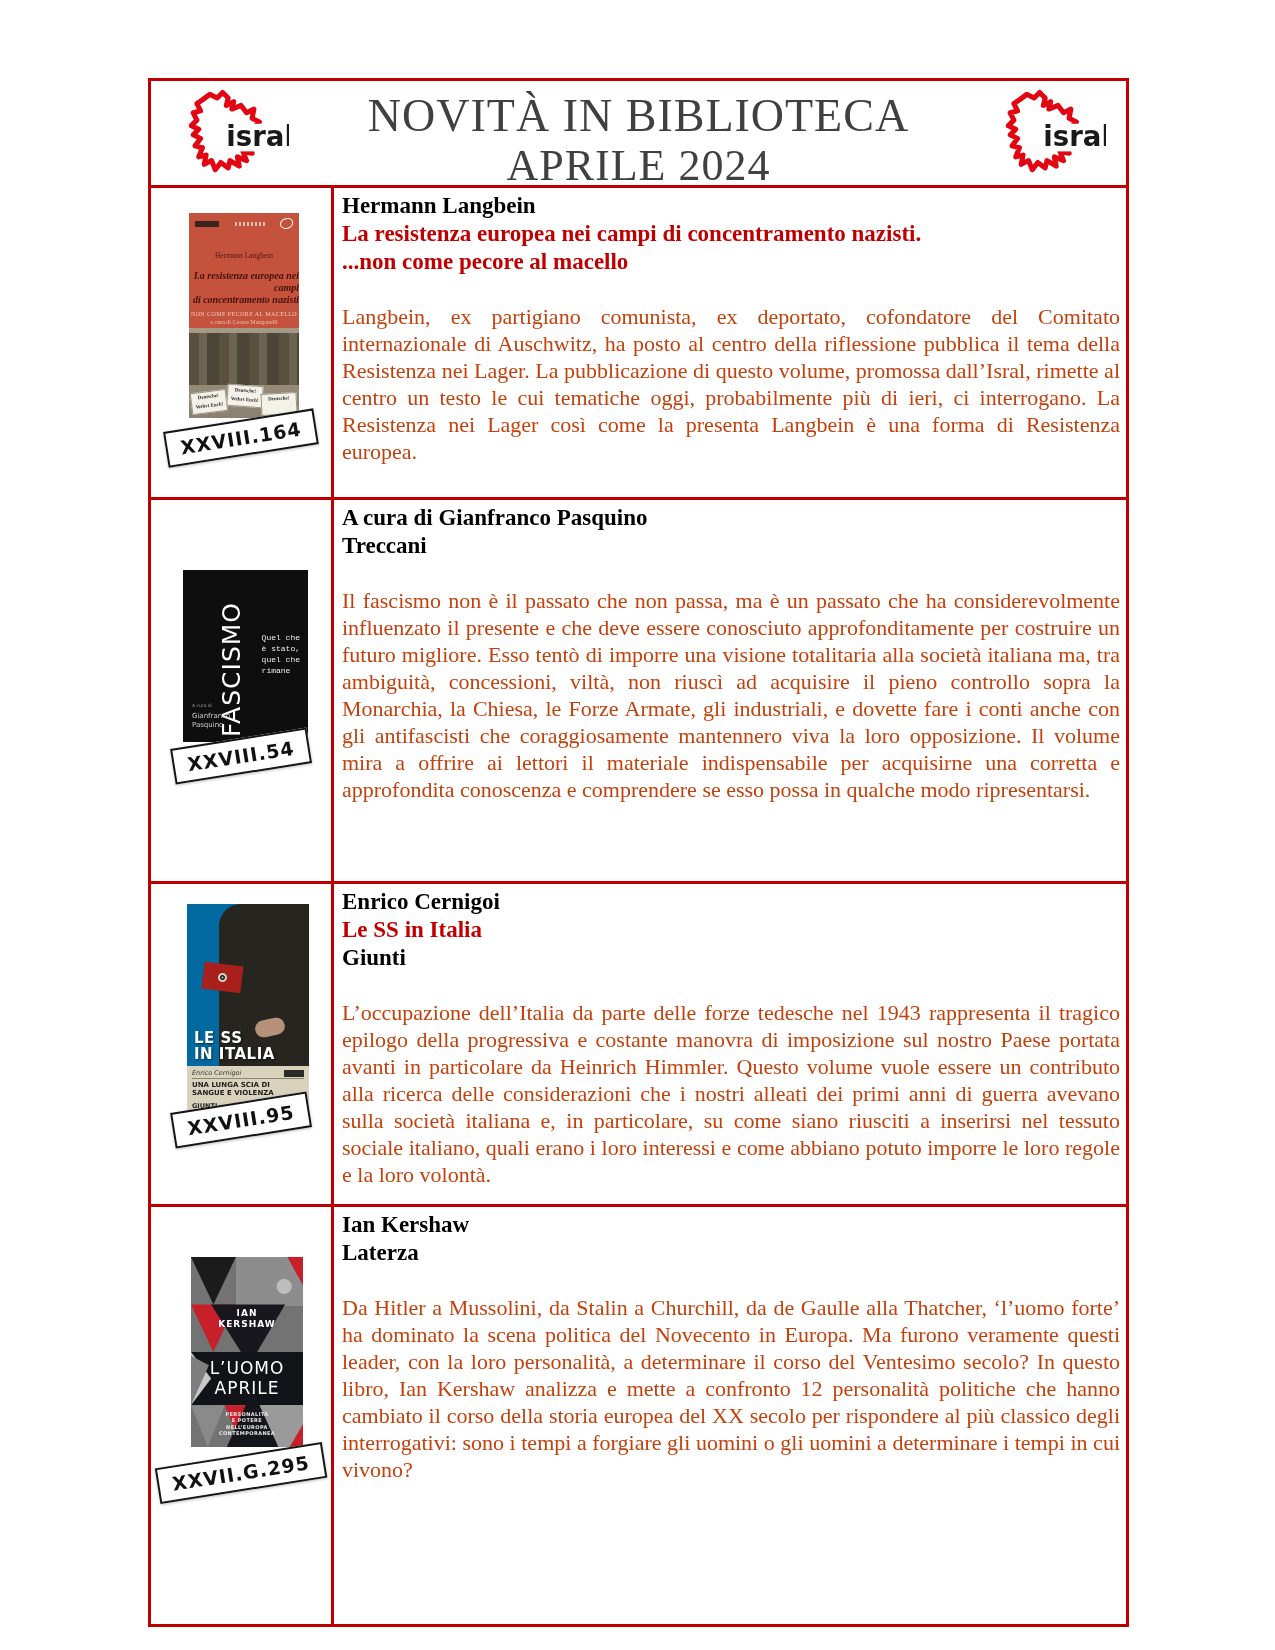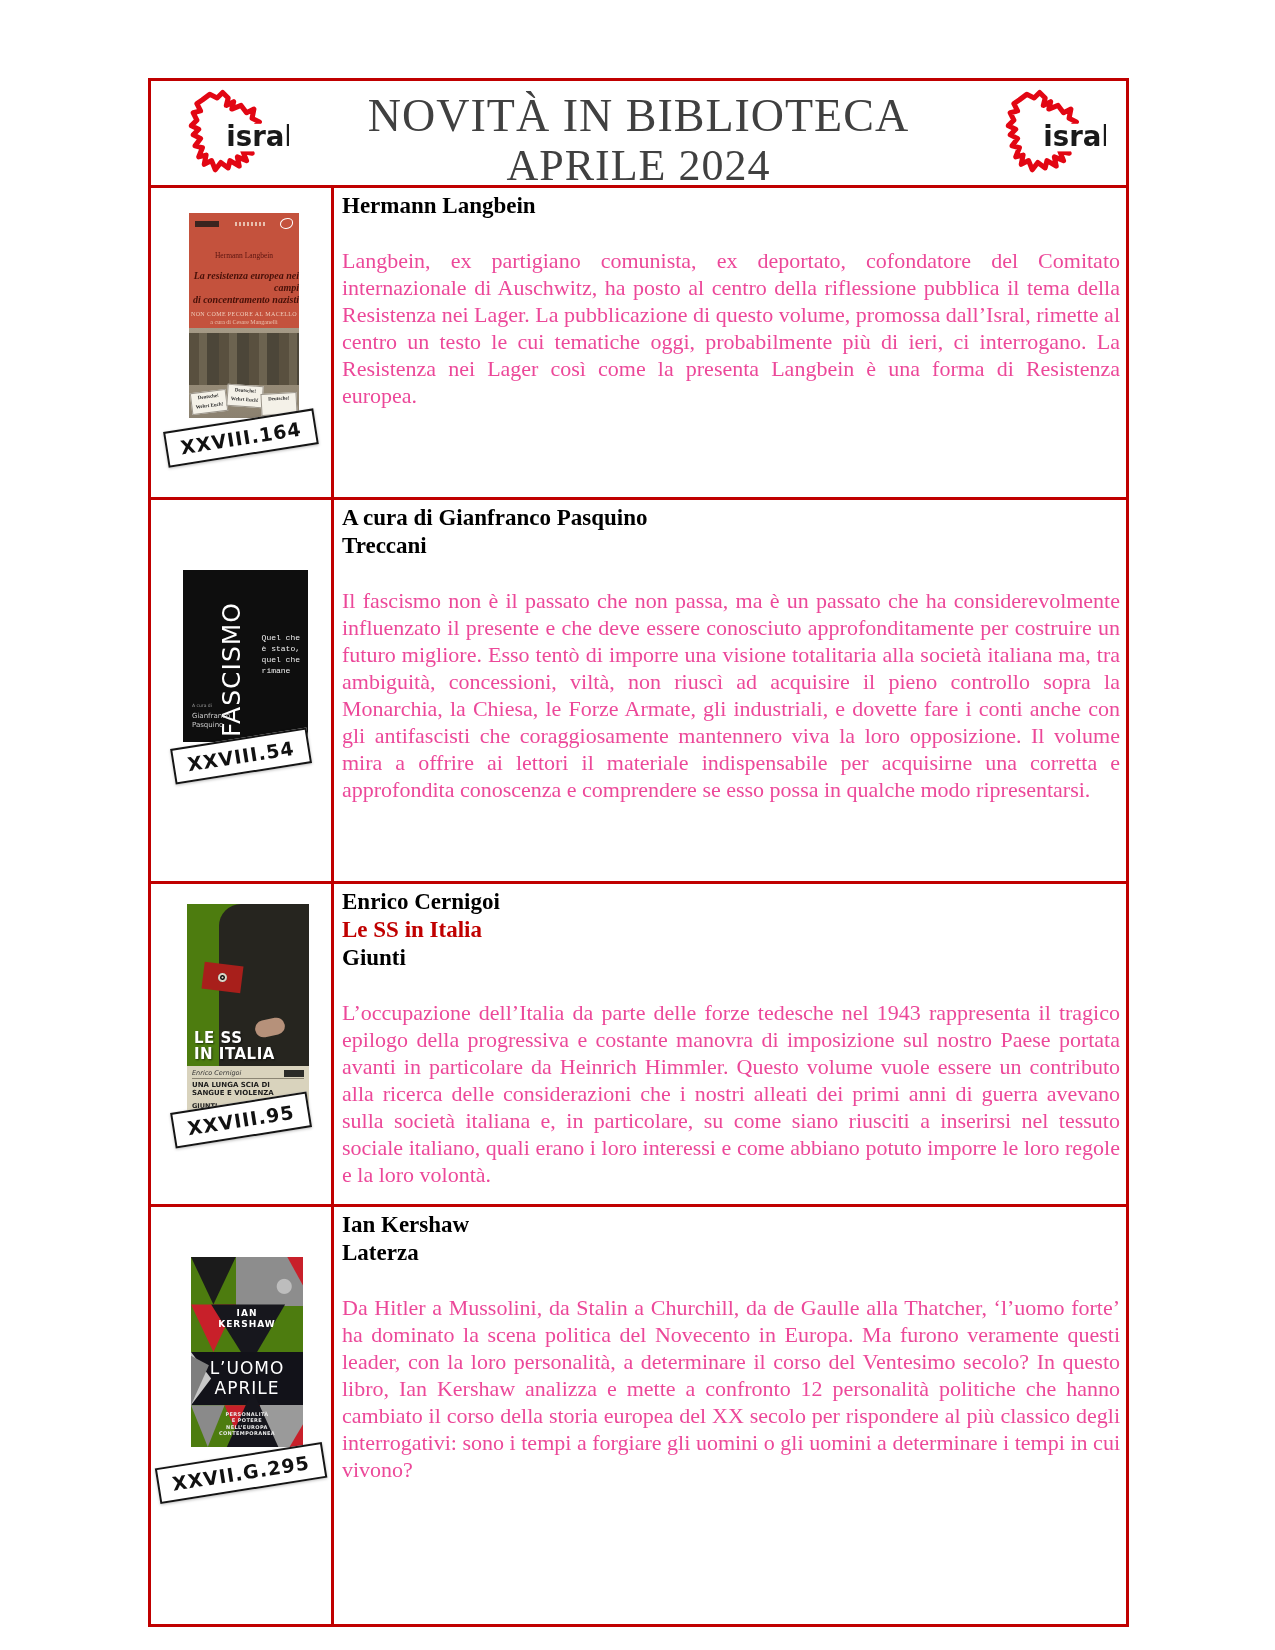--- a/index.html
+++ b/index.html
@@ -17,21 +17,21 @@
   .logo.left{left:20px;}
   .logo.right{right:20px;}
   .logo text{font-family:"DejaVu Sans",sans-serif;font-size:30px;font-weight:600;fill:#1a1a1a;}
   
   .book-row{display:flex;border-bottom:3px solid #c00000;box-sizing:border-box;flex-shrink:0;}
   .book-row:last-child{border-bottom:none;flex:1;}
   .cell-covers{width:183px;flex-shrink:0;border-right:3px solid #c00000;position:relative;box-sizing:border-box;}
   .cell-text{flex:1;padding:4px 6px 0 8px;box-sizing:border-box;overflow:hidden;}
   .author,.publisher{font-size:23px;font-weight:bold;line-height:28px;color:#000;}
   .b-title{font-size:23px;font-weight:bold;line-height:28px;color:#c00000;white-space:pre-line;}
-  .desc{font-size:22px;line-height:27px;color:#ec4899;text-align:justify;margin-top:27px;}
+  .desc{font-size:22px;line-height:27px;color:#c2410c;text-align:justify;margin-top:27px;}
   .call-label{position:absolute;left:50%;background:#fff;border:2px solid #151515;color:#111;
               font-family:"DejaVu Sans",sans-serif;font-weight:bold;font-size:19px;letter-spacing:1px;
               padding:5px 13px;white-space:nowrap;transform:translateX(-50%) rotate(-9deg);
               box-shadow:0 1px 3px rgba(0,0,0,.25);}
   
   .c1{position:absolute;left:38px;top:25px;width:110px;height:205px;background:#c4523d;overflow:hidden;}
   .c1-top{display:flex;align-items:center;justify-content:space-between;padding:5px 6px 0;}
   .c1-chip{width:24px;height:6px;background:#3a241f;}
   .c1-dots{width:30px;height:4px;background:repeating-linear-gradient(90deg,#e8bfae 0 2px,transparent 2px 4px);}
   .c1-goat{width:11px;height:9px;border:1px solid #fff;border-radius:60% 40% 55% 45%;}
@@ -51,41 +51,41 @@
   .p3{left:72px;bottom:3px;transform:rotate(-3deg);}
   
   .c2{position:absolute;left:32px;top:70px;width:125px;height:172px;background:#0e0e0e;overflow:hidden;
       font-family:"DejaVu Sans",sans-serif;}
   .c2-big{position:absolute;left:34px;top:5px;height:162px;writing-mode:vertical-rl;transform:rotate(180deg);
           font-size:25px;font-weight:500;letter-spacing:1px;color:#fff;}
   .c2-side{position:absolute;right:8px;top:62px;font-size:8px;line-height:11px;color:#eee;white-space:pre-line;font-family:Liberation Mono, monospace;}
   .c2-by-label{position:absolute;left:9px;bottom:34px;font-size:4.5px;color:#999;}
   .c2-by-name{position:absolute;left:9px;bottom:12px;font-size:7px;line-height:9px;color:#ccc;white-space:pre-line;}
   
-  .c3{position:absolute;left:36px;top:20px;width:122px;height:206px;background:#4d7c0f;overflow:hidden;
+  .c3{position:absolute;left:36px;top:20px;width:122px;height:206px;background:#0369a1;overflow:hidden;
       font-family:"DejaVu Sans",sans-serif;}
   .c3-fig{position:absolute;left:26%;top:0;width:76%;height:100%;background:#26251f;border-radius:22px 0 0 0;}
   .c3-band{position:absolute;left:13%;top:29%;width:32%;height:13%;background:#a81f1b;transform:rotate(7deg);}
   .c3-band::after{content:"";position:absolute;left:50%;top:50%;width:9px;height:9px;margin:-4.5px 0 0 -4.5px;
                   background:#ded7c8;border-radius:50%;box-shadow:inset 0 0 0 2px #ded7c8,inset 0 0 0 3.5px #111;}
   .c3-hands{position:absolute;left:56%;top:56%;width:30px;height:17px;background:#b6917a;border-radius:9px;
             transform:rotate(-12deg);}
   .c3-title{position:absolute;left:7px;top:61%;color:#fff;font-weight:800;font-size:15px;line-height:16px;
             white-space:pre-line;letter-spacing:.5px;text-shadow:1px 1px 2px rgba(0,0,0,.6);}
   .c3-strip{position:absolute;left:0;bottom:0;width:100%;height:44px;background:#d9d3bd;
             padding:3px 5px;box-sizing:border-box;}
   .c3-sa{display:flex;justify-content:space-between;align-items:center;font-size:6.5px;font-style:italic;
          color:#333;border-bottom:1px solid #8b8574;padding-bottom:1px;}
   .c3-tag{width:20px;height:7px;background:#2b2b28;}
   .c3-st{margin-top:2px;font-size:7px;font-weight:800;color:#1c1c1c;}
   .c3-sb{margin-top:3px;display:flex;justify-content:space-between;align-items:center;
          font-size:6.5px;font-weight:bold;color:#222;}
   .c3-sun{width:9px;height:9px;border:1px solid #666;border-radius:50%;}
   
-  .c4{position:absolute;left:40px;top:50px;width:112px;height:190px;background:#4d7c0f;overflow:hidden;
+  .c4{position:absolute;left:40px;top:50px;width:112px;height:190px;background:#737373;overflow:hidden;
       font-family:"DejaVu Sans",sans-serif;}
   .c4 .tri{position:absolute;left:0;top:0;width:100%;height:100%;}
   .c4-stalin{position:absolute;left:40%;top:0;width:60%;height:26%;
              background:radial-gradient(circle at 72% 60%,#bdbdbd 0 7px,transparent 8px),#8d8d8d;}
   .c4-t1{clip-path:polygon(0 0,40% 0,20% 25%);background:#1b1b1b;}
   .c4-t3{clip-path:polygon(86% 0,100% 0,100% 15%);background:#c8202a;}
   .c4-red1{clip-path:polygon(0 25%,40% 25%,20% 50%);background:#c8202a;}
   .c4-ker{clip-path:polygon(18% 25%,84% 25%,52% 57%);background:#17171d;}
   .c4-uomo{position:absolute;left:0;top:50%;width:100%;height:28%;background:#121219;}
   .c4-notch{clip-path:polygon(0 50%,0 78%,18% 64%);background:#c8c8c8;}
@@ -142,20 +142,22 @@
             <div class="c1-crowd"></div>
             <div class="placard p1">Deutsche! Wehrt Euch!</div>
             <div class="placard p2">Deutsche! Wehrt Euch!</div>
             <div class="placard p3">Deutsche!</div>
           </div>
         </div>
         <div class="call-label" style="top:232px;">XXVIII.164</div>
       </div>
       <div class="cell-text">
         <div class="author">Hermann Langbein</div>
+        <div class="b-title">La resistenza europea nei campi di concentramento nazisti.
+...non come pecore al macello</div>
         <div class="desc">Langbein, ex partigiano comunista, ex deportato, cofondatore del Comitato internazionale di Auschwitz, ha posto al centro della riflessione pubblica il tema della Resistenza nei Lager. La pubblicazione di questo volume, promossa dall’Isral, rimette al centro un testo le cui tematiche oggi, probabilmente più di ieri, ci interrogano. La Resistenza nei Lager così come la presenta Langbein è una forma di Resistenza europea.</div>
       </div>
     </div>
 
     <div class="book-row" style="height:384px;">
       <div class="cell-covers">
         <div class="c2">
           <div class="c2-big">FASCISMO</div>
           <div class="c2-side">Quel che
 è stato,

